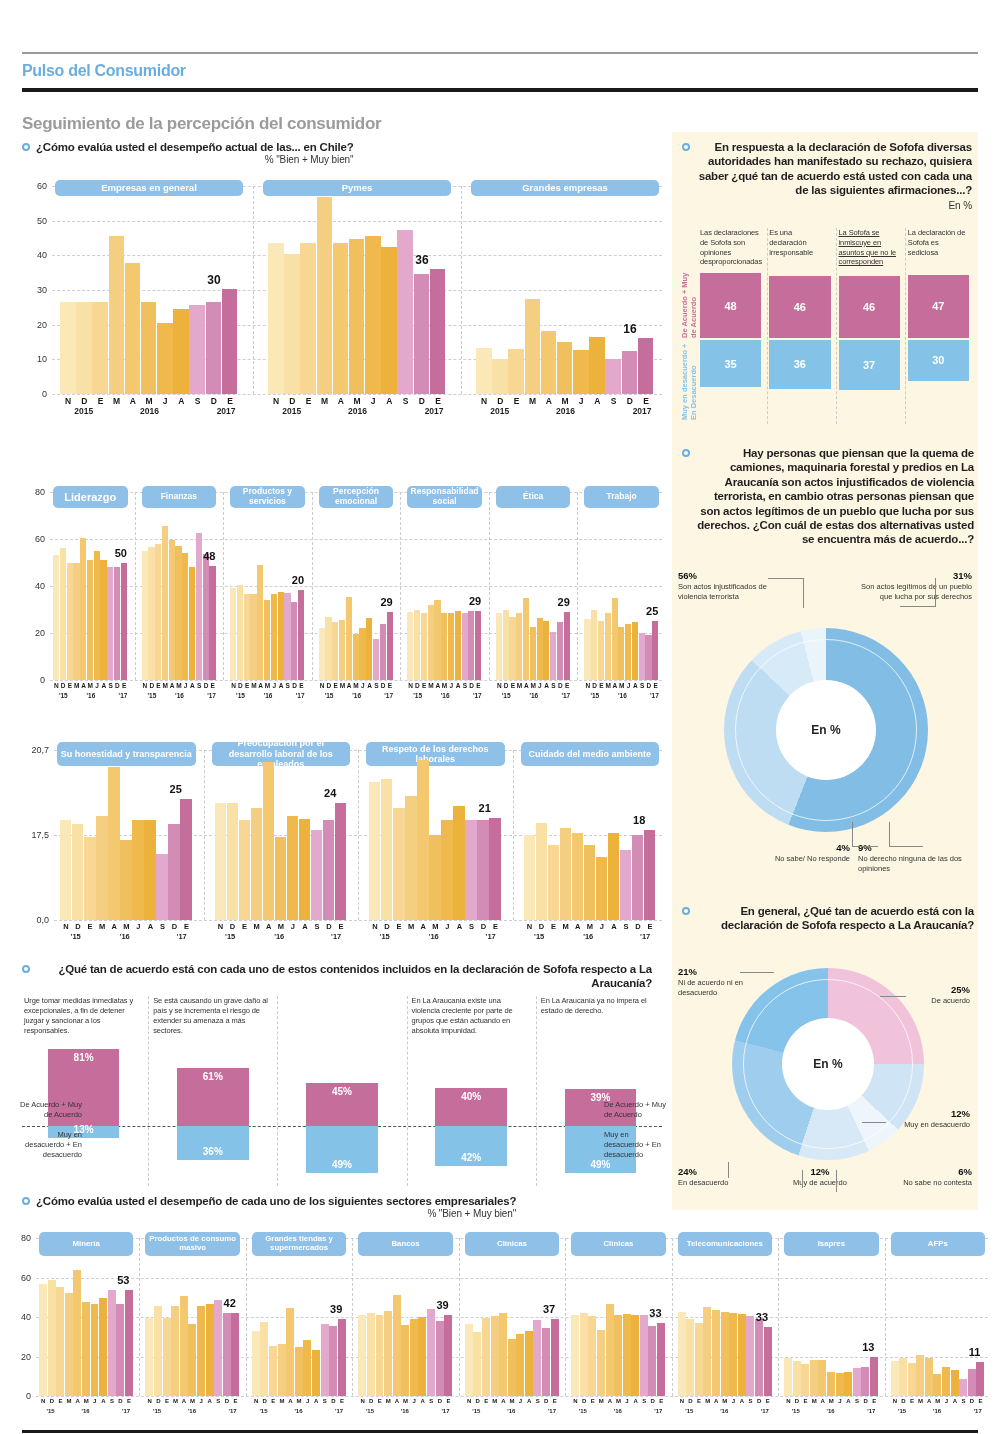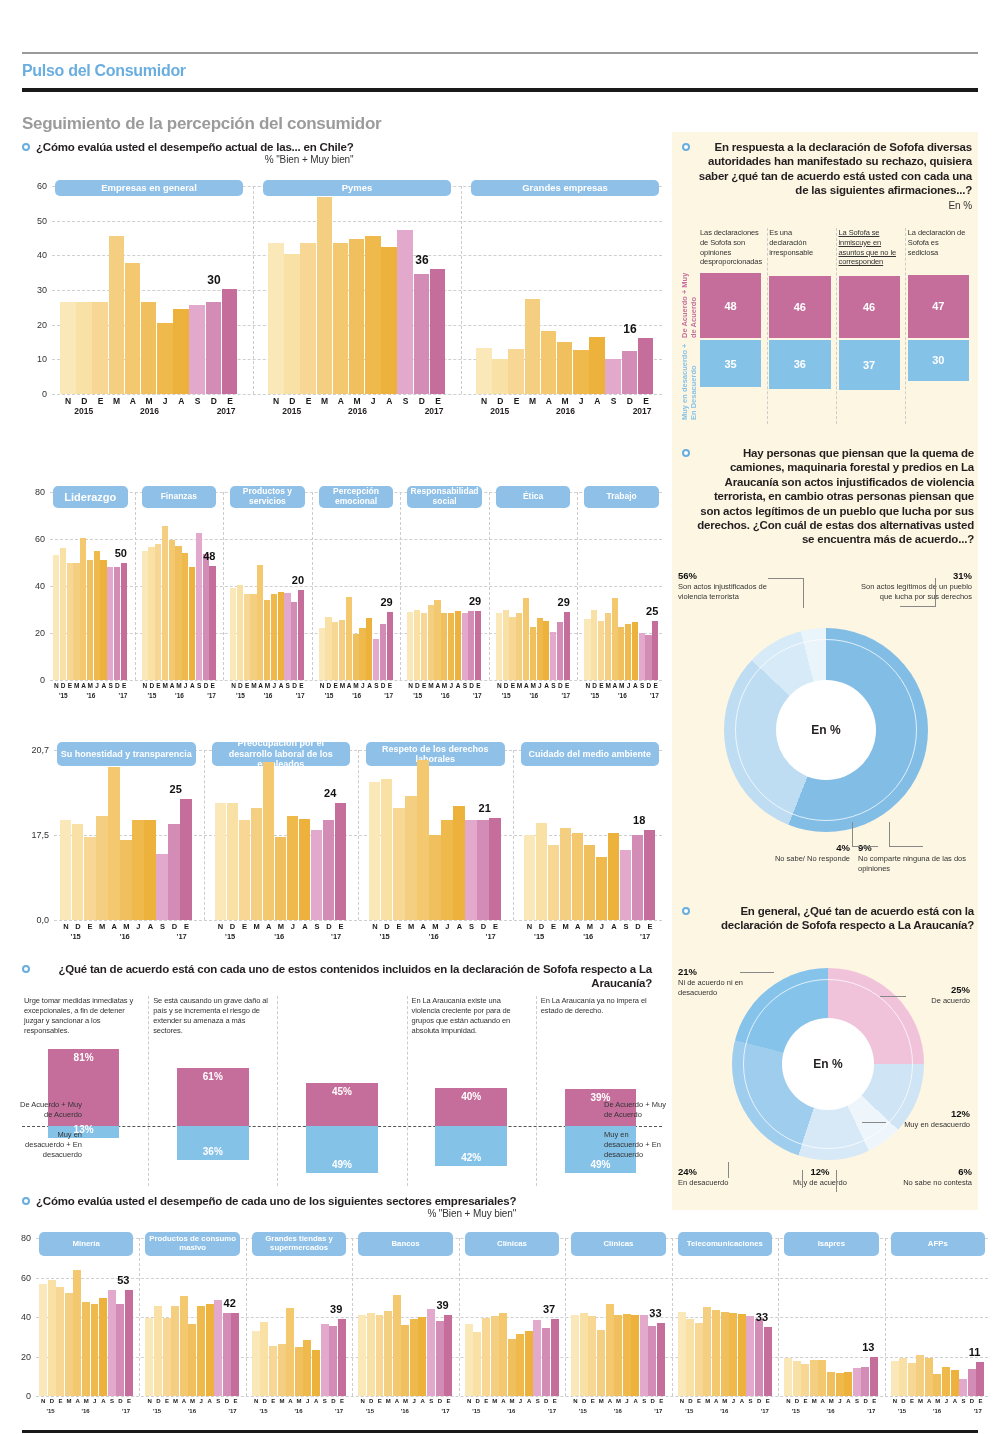--- a/index.html
+++ b/index.html
@@ -589,21 +589,21 @@
         <span>36%</span>
       </div>
       <div class="sep" style="left: 255.4px; top: 0px; height: 190px;"></div>
       <div class="sbar-pink" style="left: 284.272px; width: 71.456px; top: 87.25px; height: 42.75px;">
         <span>45%</span>
       </div>
       <div class="sbar-blue" style="left: 284.272px; width: 71.456px; top: 130px; height: 46.55px;">
         <span>49%</span>
       </div>
       <div class="sep" style="left: 384.6px; top: 0px; height: 190px;"></div>
-      <div class="stext" style="left: 389.6px; top: 0px; width: 117.2px;">En La Araucanía existe una violencia creciente por para de grupos que están actuando en absoluta impunidad.</div>
+      <div class="stext" style="left: 389.6px; top: 0px; width: 117.2px;">En La Araucanía existe una violencia creciente por parte de grupos que están actuando en absoluta impunidad.</div>
       <div class="sbar-pink" style="left: 413.472px; width: 71.456px; top: 92px; height: 38px;">
         <span>40%</span>
       </div>
       <div class="sbar-blue" style="left: 413.472px; width: 71.456px; top: 130px; height: 39.9px;">
         <span>42%</span>
       </div>
       <div class="sep" style="left: 513.8px; top: 0px; height: 190px;"></div>
       <div class="stext" style="left: 518.8px; top: 0px; width: 117.2px;">En La Araucanía ya no impera el estado de derecho.</div>
       <div class="sbar-pink" style="left: 542.672px; width: 71.456px; top: 92.95px; height: 37.05px;">
         <span>39%</span>
@@ -974,21 +974,21 @@
     </div>
     <div id="donut1" style="position:absolute; left:4px; top:438px; width:298px; height:300px;">
         <div class="donut" style="left: 48px; top: 58px; width: 204px; height: 204px; background: conic-gradient(rgb(130, 189, 230) 0deg, rgb(130, 189, 230) 201.6deg, rgb(190, 220, 242) 201.6deg, rgb(190, 220, 242) 313.2deg, rgb(215, 234, 247) 313.2deg, rgb(215, 234, 247) 345.6deg, rgb(234, 244, 251) 345.6deg, rgb(234, 244, 251) 360deg);"></div>
         <div class="donut" style="left: 59px; top: 69px; width: 182px; height: 182px; border: 1px solid rgba(255, 255, 255, 0.75);"></div>
         <div class="donut-center" style="left: 100px; top: 110px; width: 100px; height: 100px;">
           <span>En %</span>
         </div>
         <div class="callout" style="left: 2px; top: 0px; width: 120px; text-align: left;"><b>56%</b><span>Son actos injustificados de violencia terrorista</span></div>
         <div class="callout" style="left: 176px; top: 0px; width: 120px; text-align: right;"><b>31%</b><span>Son actos legítimos de un pueblo que lucha por sus derechos</span></div>
         <div class="callout" style="left: 78px; top: 272px; width: 96px; text-align: right;"><b>4%</b><span>No sabe/ No responde</span></div>
-        <div class="callout" style="left: 182px; top: 272px; width: 112px; text-align: left;"><b>9%</b><span>No comparte ninguna de las dos opiniones</span></div>
+        <div class="callout" style="left: 182px; top: 272px; width: 112px; text-align: left;"><b>9%</b><span>No derecho ninguna de las dos opiniones</span></div>
         <div class="leader" style="left: 92px; top: 8px; width: 36px; height: 1px;"></div>
         <div class="leader" style="left: 127px; top: 8px; width: 1px; height: 30px;"></div>
         <div class="leader" style="left: 224px; top: 36px; width: 36px; height: 1px;"></div>
         <div class="leader" style="left: 259px; top: 8px; width: 1px; height: 29px;"></div>
         <div class="leader" style="left: 176px; top: 276px; width: 26px; height: 1px;"></div>
         <div class="leader" style="left: 176px; top: 252px; width: 1px; height: 25px;"></div>
         <div class="leader" style="left: 213px; top: 276px; width: 34px; height: 1px;"></div>
         <div class="leader" style="left: 213px; top: 252px; width: 1px; height: 25px;"></div>
       </div>
 

